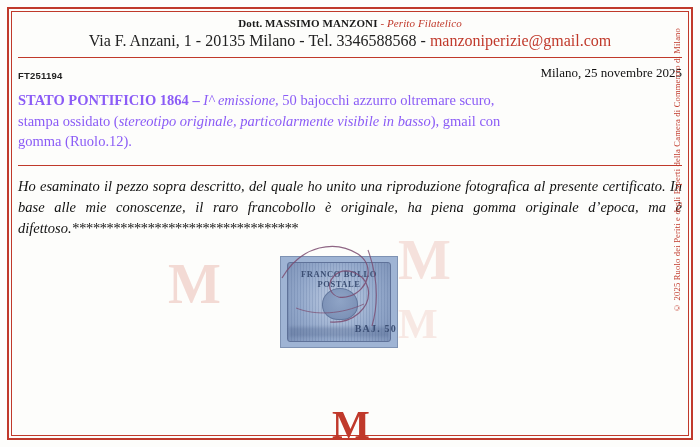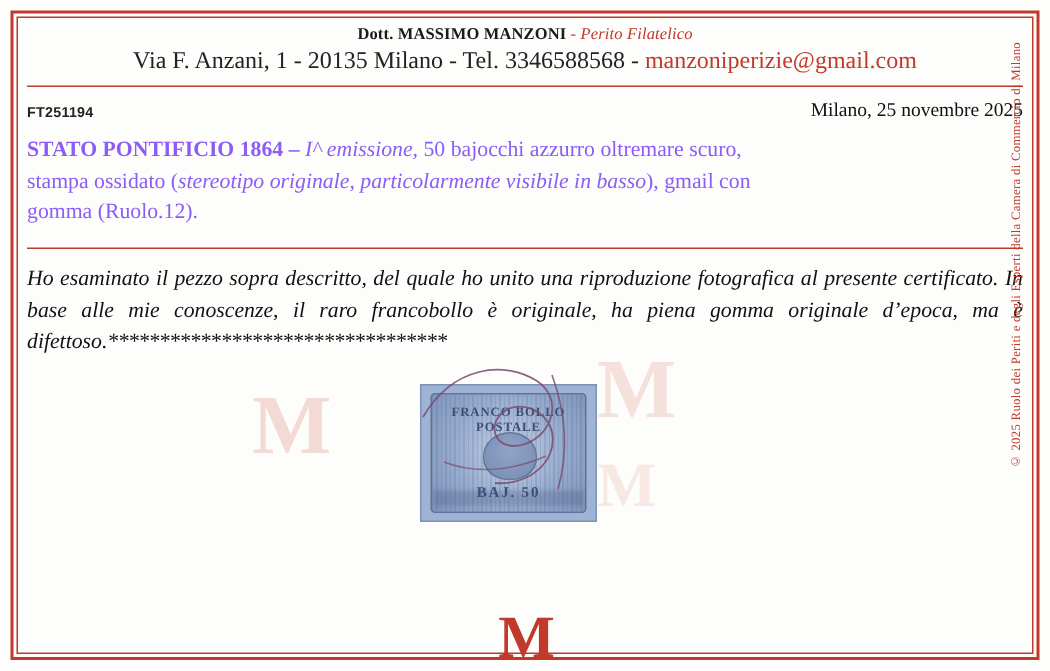--- a/index.html
+++ b/index.html
@@ -202,21 +202,21 @@
     font-size: 8.5px;
     font-weight: bold;
     color: #3c4f74;
     letter-spacing: .6px;
   }
   .stamp-text-bottom {
     position: absolute;
     left: 0;
     right: 0;
     bottom: 13px;
-    text-align: center;
+    text-align: right;
     font-family: "Liberation Serif", serif;
     font-size: 10px;
     font-weight: bold;
     color: #3c4f74;
     letter-spacing: 1.2px;
   }
   .stamp-emblem {
     position: absolute;
     left: 50%;
     top: 31px;

